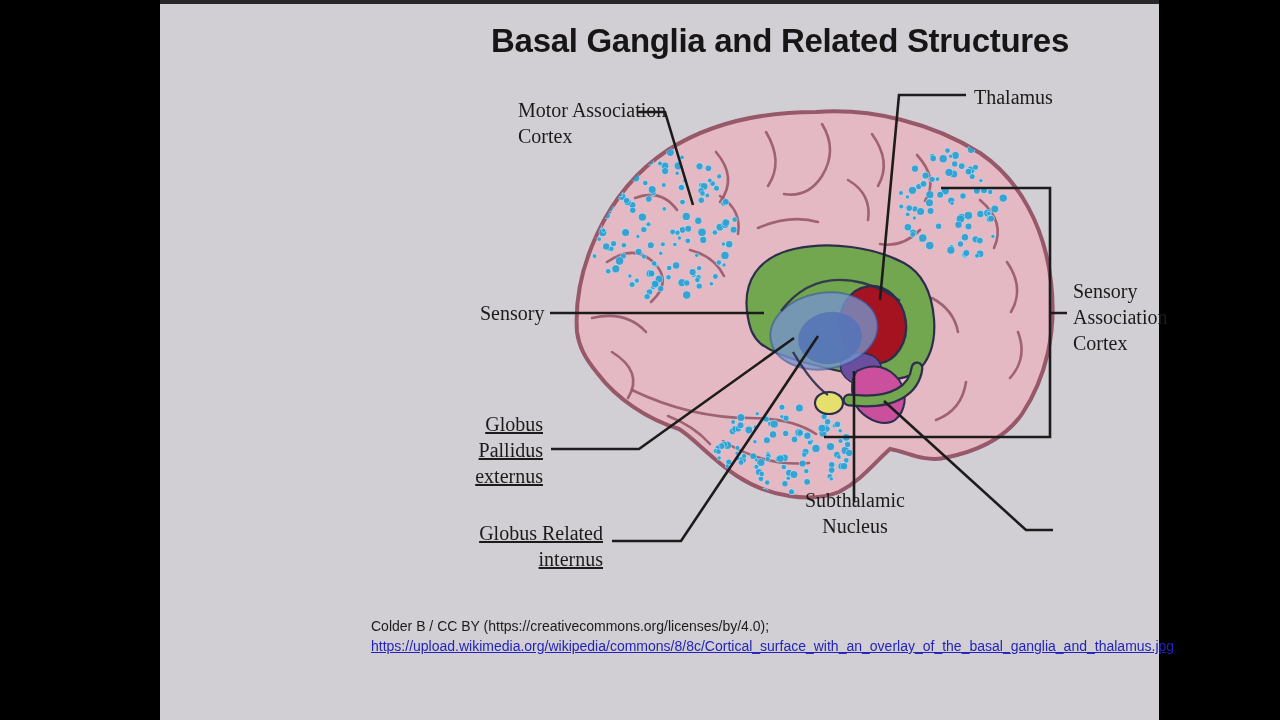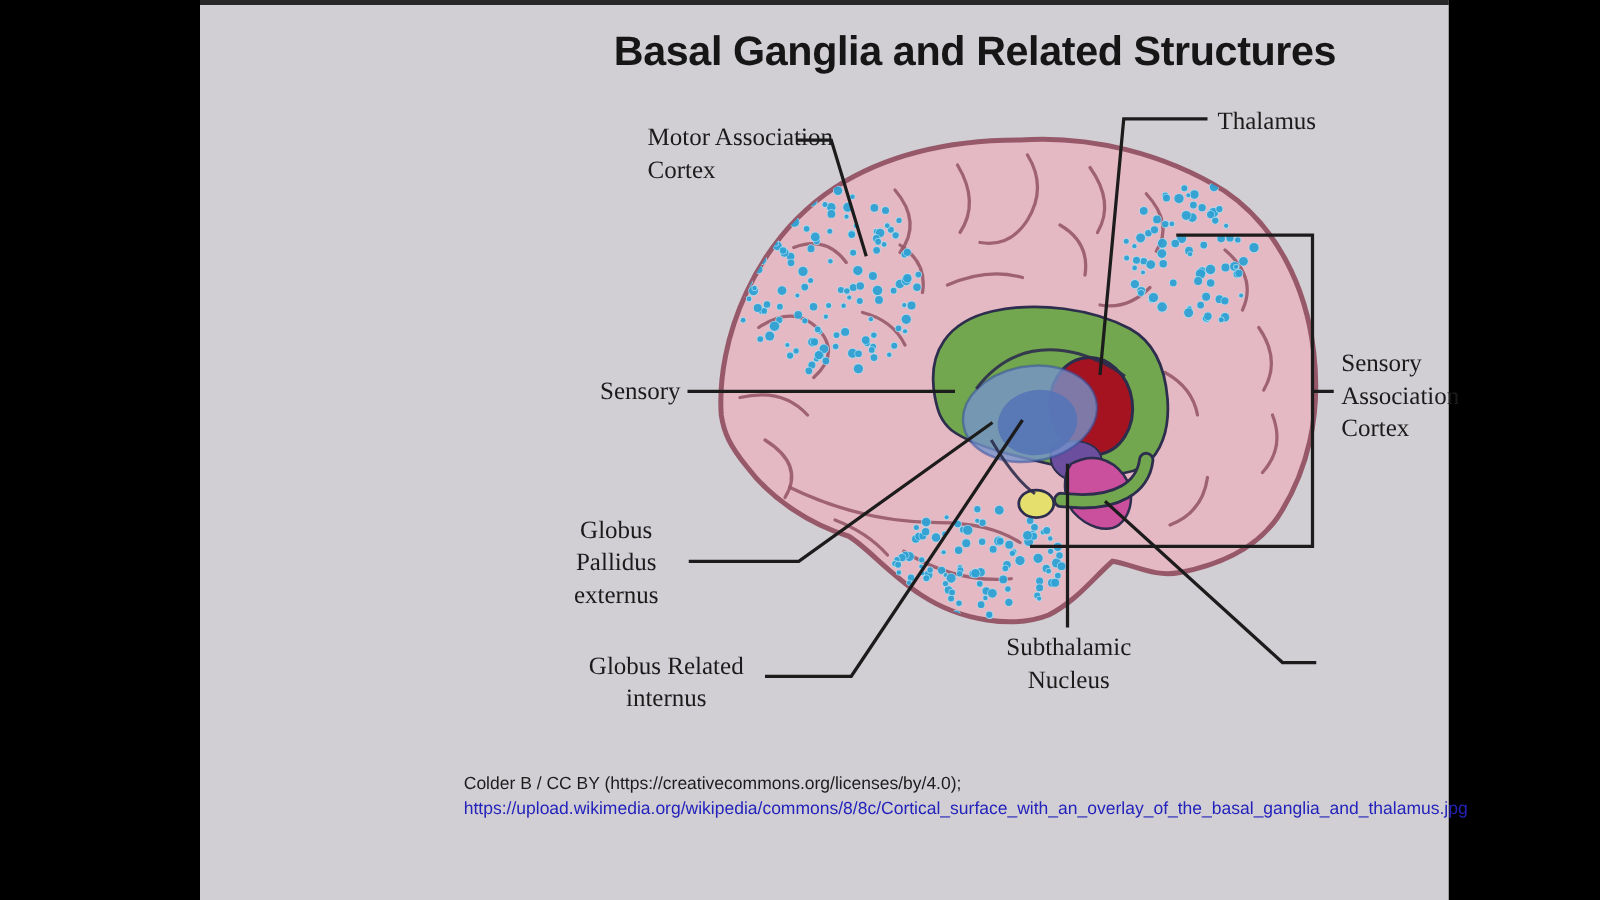--- a/index.html
+++ b/index.html
@@ -7,25 +7,25 @@
          font-family:"Liberation Sans",sans-serif;}
   .slide{position:absolute;left:160px;top:0;width:960px;height:720px;background:var(--slide-bg,#d2cfd4);padding-left:39px;}
   .slide::before{content:"";position:absolute;left:0;top:0;width:100%;height:4px;background:#0b0b0b;opacity:.85;}
   svg.diagram{position:absolute;left:0;top:0;width:1280px;height:720px;}
 
   .title{position:absolute;left:160px;top:22px;width:920px;text-align:center;
          font-size:33px;font-weight:700;letter-spacing:-.3px;color:#161616;
          font-family:"Liberation Sans",sans-serif;}
   .lbl{position:absolute;white-space:pre-line;font-family:"Liberation Serif","DejaVu Serif",serif;
        font-size:20px;line-height:26px;color:var(--text,#1b1b1b);}
-  .lbl.right{text-align:center;}
+  .lbl.right{text-align:right;text-decoration:underline;}
   .lbl.center{text-align:center;}
 
   .attr{position:absolute;left:188px;top:616px;font-size:14px;line-height:20px;color:#1c1c1c;margin-left:23px;}
-  .attr a{color:var(--link,#2323bb);cursor:pointer;}
+  .attr a{color:var(--link,#2323bb);text-decoration:underline;cursor:pointer;}
 
   
   .brain-fill{fill:var(--brain-fill);stroke:var(--brain-line);stroke-width:4;}
   .sulcus{fill:none;stroke:var(--brain-line);stroke-width:2.6;stroke-linecap:round;opacity:.9;}
   #dots circle{fill:var(--dots-blue);stroke:#aadcf0;stroke-width:1.2;paint-order:stroke;opacity:.95;}
   .caudate{fill:var(--caudate-green);stroke:#2d2d4d;stroke-width:2.2;}
   .tail-outline{fill:none;stroke:#2d2d4d;stroke-width:13;stroke-linecap:round;}
   .tail-core{fill:none;stroke:var(--caudate-green);stroke-width:8.5;stroke-linecap:round;}
   .thalamus{fill:var(--thalamus-red);stroke:#2d2d4d;stroke-width:2.4;}
   .subthal{fill:var(--subthalamic-purple);stroke:#2d2d4d;stroke-width:1.5;}
@@ -420,21 +420,21 @@
     <div class="lbl" style="left:814px;top:84px;text-align:center;">Thalamus</div>
     <div class="lbl" style="left:320px;top:300px;">Sensory</div>
     <div class="lbl" style="left:913px;top:278px;">Sensory
 Association
 Cortex</div>
     <div class="lbl right" style="left:283px;width:100px;top:411px;">Globus
 Pallidus
 externus</div>
     <div class="lbl right" style="left:303px;width:140px;top:520px;">Globus Related
 internus</div>
-    <div class="lbl center" style="left:635px;width:120px;top:505px;text-align:center;">Subthalamic
+    <div class="lbl center" style="left:635px;width:120px;top:487px;text-align:center;">Subthalamic
 Nucleus</div>
 
     <div class="attr">
       <div>Colder B / CC BY (https://creativecommons.org/licenses/by/4.0);</div>
       <div><a>https://upload.wikimedia.org/wikipedia/commons/8/8c/Cortical_surface_with_an_overlay_of_the_basal_ganglia_and_thalamus.jpg</a></div>
     </div>
 
   </div>
 </div>
 

